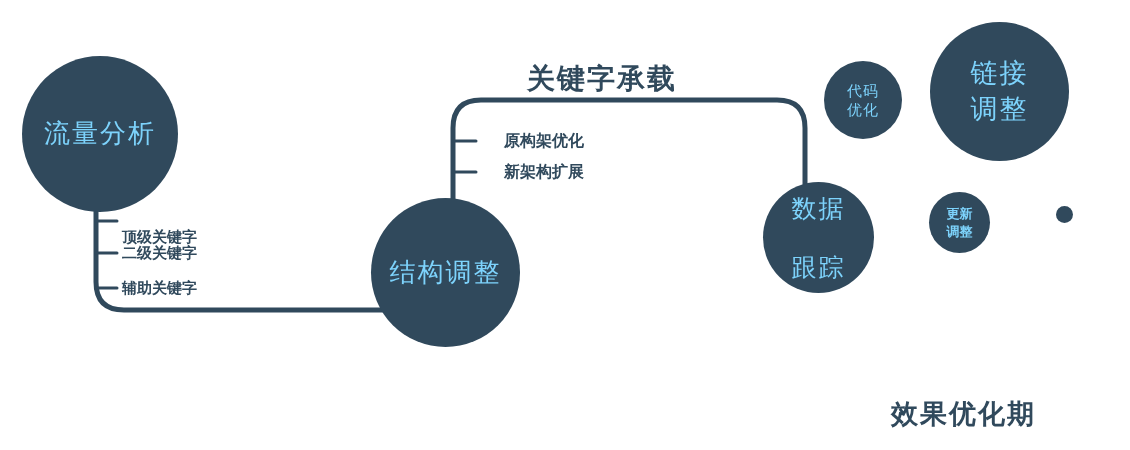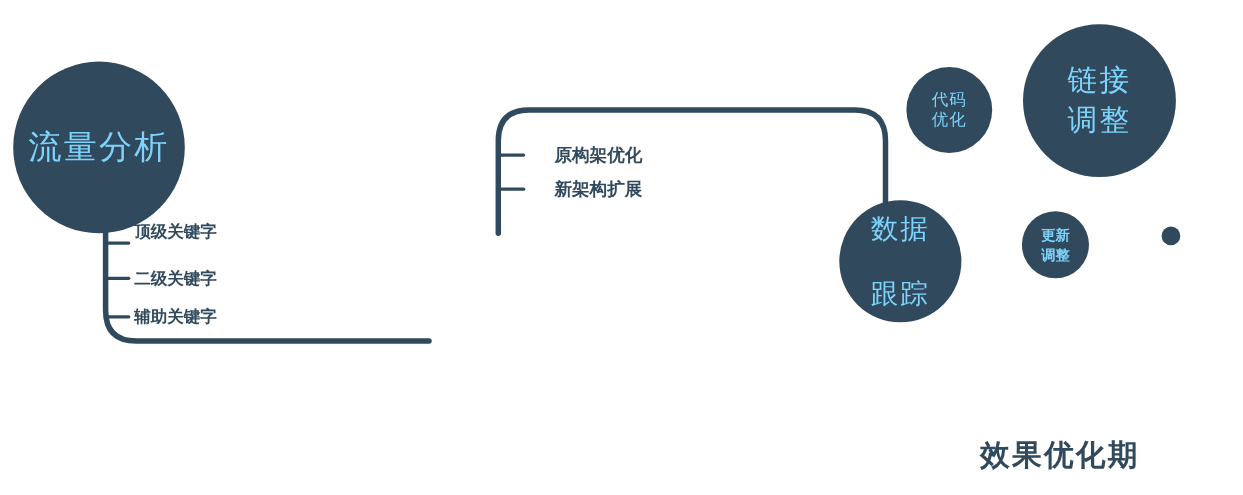--- a/index.html
+++ b/index.html
@@ -11,35 +11,35 @@
   }
   .wires { position:absolute; left:0; top:0; }
   .wires path { fill:none; stroke:var(--primary); stroke-width:5; stroke-linecap:round; }
   .wires line { stroke:var(--primary); stroke-width:3; stroke-linecap:round; }
 
   .node {
     position:absolute; border-radius:50%; background:var(--primary); color:#7dd3fc;
     display:flex; flex-direction:column; align-items:center; justify-content:center;
     text-align:center; line-height:1.3; letter-spacing:2px;
   }
-  .node-traffic   { left:12px;  top:56px;  width:156px; height:156px; font-size:30px; }
+  .node-traffic   { left:22px;  top:56px;  width:156px; height:156px; font-size:26px; }
   .node-structure { left:371px; top:198px; width:149px; height:149px; font-size:26px; }
   .node-tracking  { left:763px; top:182px; width:111px; height:111px; font-size:25px;gap:27px; }
   .node-code      { left:824px; top:61px;  width:78px;  height:78px;  font-size:15px; letter-spacing:1px; }
   .node-link      { left:930px; top:22px;  width:139px; height:139px; font-size:27px; }
   .node-update    { left:929px; top:192px; width:61px;  height:61px;  font-size:13px; font-weight:bold; letter-spacing:0; line-height:1.35; }
   .node-report    { left:930px; top:255px; width:111px; height:111px; font-size:25px; }
   .dot            { position:absolute; left:1056px; top:206px; width:17px; height:17px; border-radius:50%; background:var(--primary); }
 
   .tick-label {
     position:absolute; color:var(--primary); font-weight:bold; white-space:nowrap;
   }
   .tick-left   { left:122px; font-size:15px; }
   .tick-middle { left:484px; font-size:16px;margin-left:20px; }
-  .t-left-0 { top:201px; } .t-left-1 { top:244px; } .t-left-2 { top:279px;text-align:center; }
+  .t-left-0 { top:228px; } .t-left-1 { top:244px; } .t-left-2 { top:279px;text-align:center; }
   .t-mid-0  { top:131px; } .t-mid-1  { top:162px; }
 
   .edge-label {
     position:absolute; color:var(--primary); font-weight:bold; white-space:nowrap;
   }
   .lbl-user-base { left:152px; top:324px; font-size:27px; letter-spacing:2px; }
   .lbl-keyword   { left:527px; top:60px;  font-size:28px; letter-spacing:2px; }
   .caption       { position:absolute; left:891px; top:396px; font-size:27px; font-weight:bold;
                    color:var(--primary); letter-spacing:2px; white-space:nowrap; }
 </style>
@@ -55,20 +55,23 @@
     <line x1="96" y1="253" x2="117" y2="253"></line>
     <line x1="96" y1="288" x2="117" y2="288"></line>
     <line x1="453" y1="141" x2="476" y2="141"></line>
     <line x1="453" y1="172" x2="476" y2="172"></line>
   </svg>
 
   <div class="node node-traffic">
     <span>流量分析</span>
   </div>
 
+  <div class="node node-structure">
+    <span>结构调整</span>
+  </div>
 
   <div class="node node-tracking">
     <span>数据</span>
     <span>跟踪</span>
   </div>
 
   <div class="node node-code">
     <span>代码</span>
     <span>优化</span>
   </div>
@@ -86,16 +89,17 @@
   <div class="dot"></div>
 
 
   <div class="tick-label tick-left t-left-0">顶级关键字</div>
   <div class="tick-label tick-left t-left-1">二级关键字</div>
   <div class="tick-label tick-left t-left-2">辅助关键字</div>
 
   <div class="tick-label tick-middle t-mid-0">原构架优化</div>
   <div class="tick-label tick-middle t-mid-1">新架构扩展</div>
 
+  <div class="edge-label lbl-keyword">关键字承载</div>
 
   <div class="caption">效果优化期</div>
 
 </div>
 
 </body></html>

